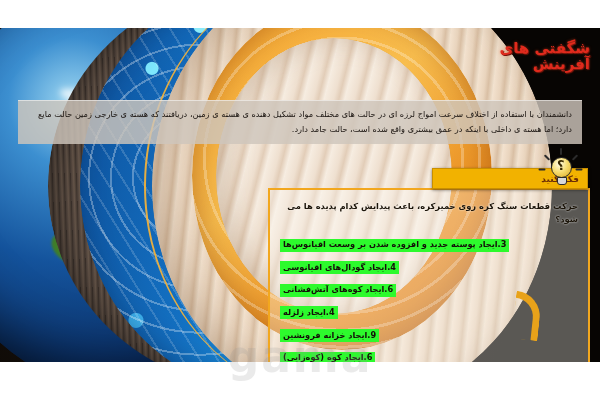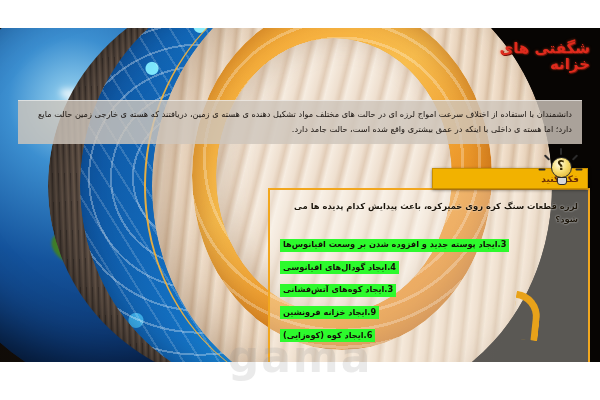--- a/index.html
+++ b/index.html
@@ -265,45 +265,46 @@
       <div class="layer mantle"></div>
       <div class="layer goldarc"></div>
       <div class="layer lower"></div>
       <div class="layer outercore"></div>
       <div class="layer innercore"></div>
       <div class="cutedge"></div>
     </div>
 
     <div class="title">
       <span class="l1">شگفتی های</span>
-      <span class="l2">خزانه</span>
+      <span class="l2">آفرینش</span>
     </div>
 
     <div class="para">دانشمندان با استفاده از اختلاف سرعت امواج لرزه ای در حالت های مختلف مواد تشکیل دهنده ی هسته ی زمین، دریافتند که هسته ی خارجی زمین حالت مایع دارد؛ اما هسته ی داخلی با اینکه در عمق بیشتری واقع شده است، حالت جامد دارد.</div>
 
     <div class="think-bar">
       <span class="lbl">فکر کنید</span>
       <span class="bulb">
         <span class="ray r1"></span>
         <span class="ray r2"></span>
         <span class="ray r3"></span>
         <span class="ray r4"></span>
         <span class="ray r5"></span>
         <span class="glass"></span>
         <span class="q">؟</span>
         <span class="base"></span>
       </span>
     </div>
 
     <div class="panel">
-      <div class="q-text">لرزه قطعات سنگ کره روی خمیرکره، باعث پیدایش کدام پدیده ها می شود؟</div>
+      <div class="q-text">حرکت قطعات سنگ کره روی خمیرکره، باعث پیدایش کدام پدیده ها می شود؟</div>
       <ol>
         <li><span class="hl">3.ایجاد پوسته جدید و افزوده شدن بر وسعت اقیانوس‌ها</span></li>
         <li><span class="hl">4.ایجاد گودال‌های اقیانوسی</span></li>
-        <li><span class="hl">3.ایجاد کوه‌های آتش‌فشانی</span></li>
+        <li><span class="hl">6.ایجاد کوه‌های آتش‌فشانی</span></li>
+        <li><span class="hl">4.ایجاد زلزله</span></li>
         <li><span class="hl">9.ایجاد خزانه فرونشین</span></li>
         <li><span class="hl">6.ایجاد کوه (کوه‌زایی)</span></li>
 
       </ol>
     </div>
 
     <div class="swoosh"></div>
   </div>
 
   <div class="strip-bottom"></div>

